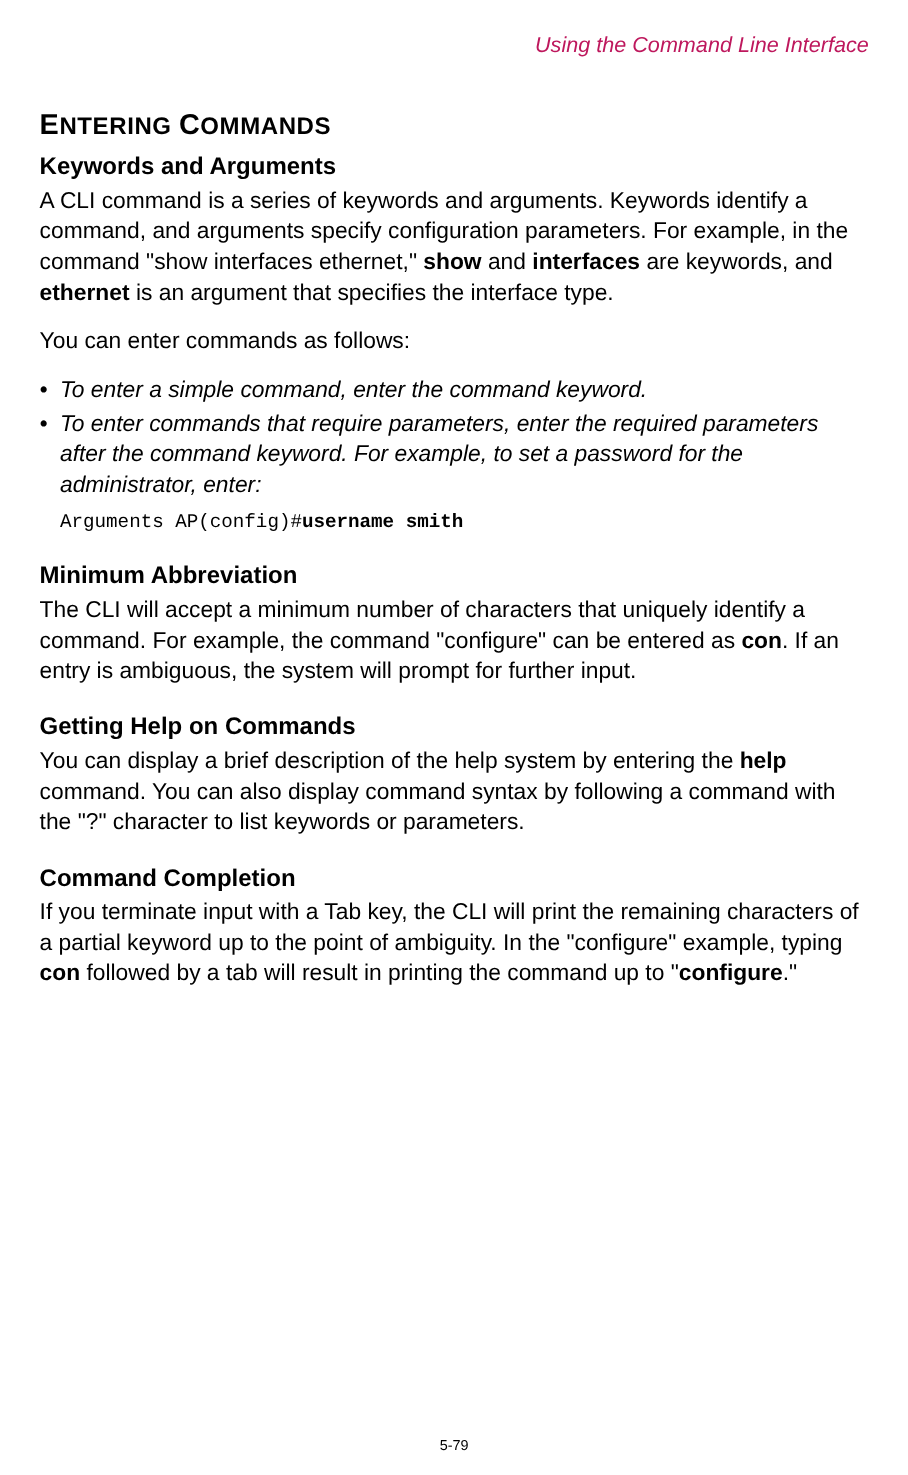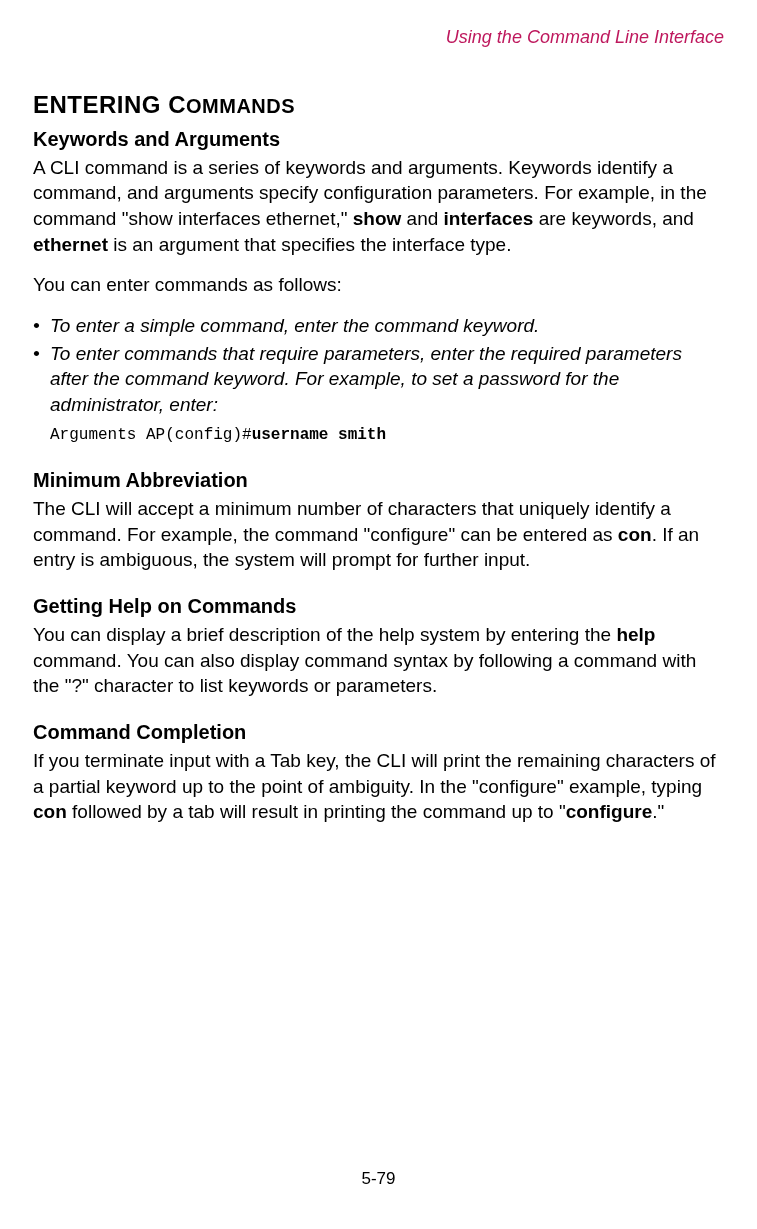--- a/index.html
+++ b/index.html
@@ -71,36 +71,36 @@
       margin-bottom: 12px;
     }
     .code-bold {
       font-weight: bold;
     }
     .section-block {
       margin-bottom: 20px;
     }
     .page-footer {
       position: absolute;
-      bottom: 38px;
+      bottom: 17px;
       width: 100%;
       text-align: center;
-      font-size: 17px;
+      font-size: 12px;
     }
   </style>
 </head>
 <body>
 
 <div class="page-header">
   <span>Using the Command Line Interface</span>
 </div>
 
 <div class="content">
   <div class="section-title">
-    <span>E</span><span style="font-size:24px;text-align:right;">NTERING </span><span>C</span><span style="font-size:20px;">OMMANDS</span>
+    <span>E</span><span style="font-size:20px;text-align:right;">NTERING </span><span>C</span><span style="font-size:20px;">OMMANDS</span>
   </div>
 
   <div class="section-block">
     <div class="sub-heading">Keywords and Arguments</div>
     <div class="para">
       <span>A CLI command is a series of keywords and arguments. Keywords identify a command, and arguments specify configuration parameters. For example, in the command "show interfaces ethernet," </span><span class="bold-word">show</span><span> and </span><span class="bold-word">interfaces</span><span> are keywords, and </span><span class="bold-word">ethernet</span><span> is an argument that specifies the interface type.</span>
     </div>
     <div class="para">You can enter commands as follows:</div>
     <ul class="bullet-list">
       <li><span>To enter a simple command, enter the command keyword.</span></li>

